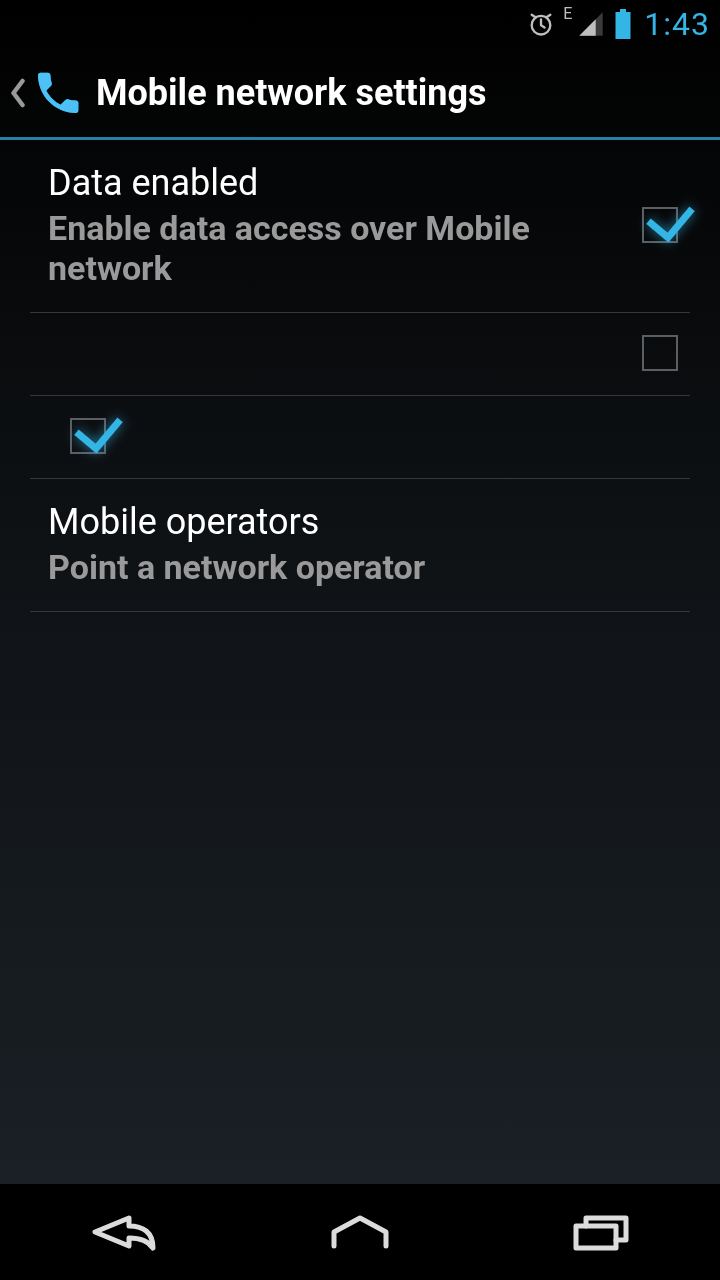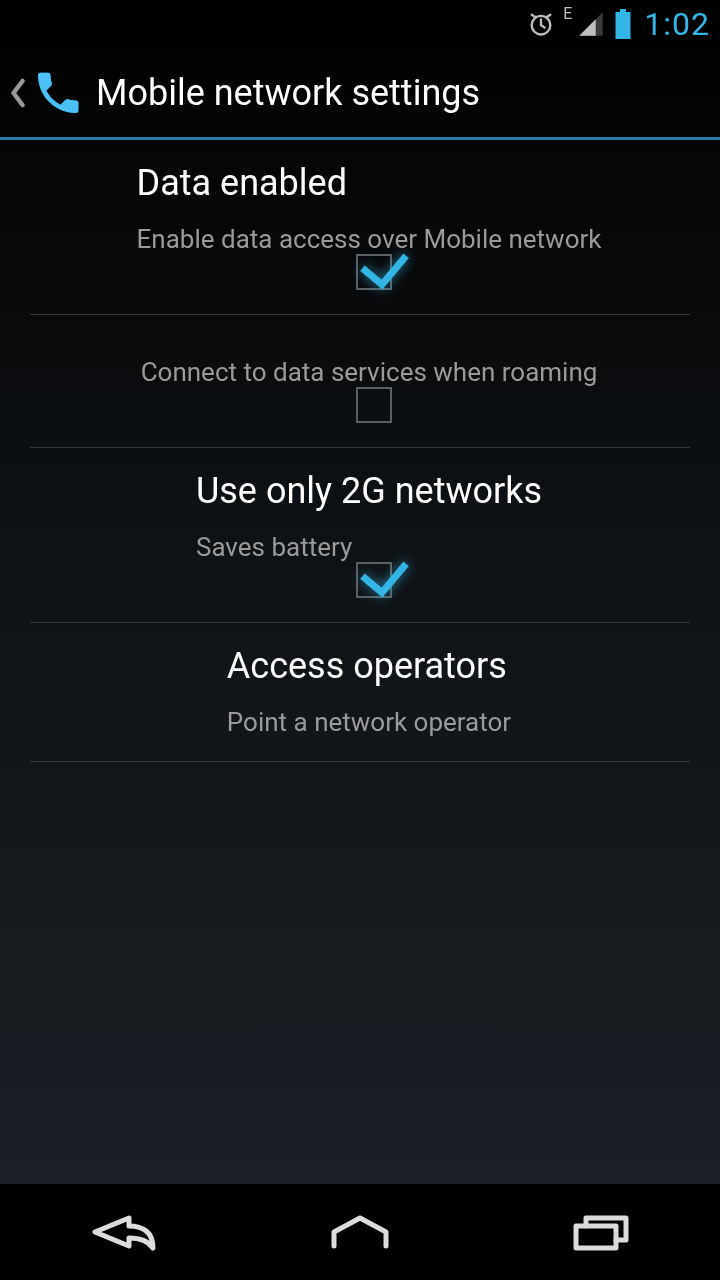--- a/index.html
+++ b/index.html
@@ -64,49 +64,49 @@
   .action-bar .app-icon {
     width: 56px;
     height: 56px;
     margin: 0 10px 0 2px;
     display: flex;
     align-items: center;
     justify-content: center;
   }
   .action-bar .title {
     font-size: 36px;
-    font-weight: 400;
+    font-weight: 700;
     color: #ffffff;
   }
 
   
   .list {
     flex: 1;
     padding: 0 30px;
   }
   .row {
     display: flex;
     align-items: center;
     padding: 22px 0 24px 18px;
     border-bottom: 1px solid #33383c;
-    flex-direction: column;
   }
   .row .texts {
     flex: 1;
     min-width: 0;
   }
   .row .title {
     font-size: 36px;
     color: #ffffff;
     font-weight: 400;
   }
   .row .summary {
-    font-size: 26px;
+    font-size: 34px;
     color: #9a9a9a;
-    margin-top: 20px;
+    margin-top: 4px;
+    font-weight: bold;
   }
   .row .control {
     width: 60px;
     display: flex;
     align-items: center;
     justify-content: center;
     margin-left: 10px;
   }
   .checkbox {
     width: 36px;
@@ -163,21 +163,21 @@
         <path d="M2 22 L22 2 L22 22 Z" fill="#3a3a3a"></path>
         <path d="M2 22 L16 8 L16 22 Z" fill="#bfbfbf"></path>
       </svg>
     </span>
     <span>
       <svg width="18" height="30" viewBox="0 0 12 20">
         <rect x="4" y="0" width="4" height="2" fill="#33b5e5"></rect>
         <rect x="1" y="2" width="10" height="18" fill="#33b5e5"></rect>
       </svg>
     </span>
-    <span class="clock">1:02</span>
+    <span class="clock">1:43</span>
   </div>
 
   <div class="action-bar">
     <span class="back-caret">
       <svg width="16" height="30" viewBox="0 0 10 20">
         <path d="M8 2 L2 10 L8 18" stroke="#999" stroke-width="3" fill="none" stroke-linecap="round" stroke-linejoin="round"></path>
       </svg>
     </span>
     <span class="app-icon">
       <svg width="52" height="52" viewBox="0 0 24 24">
@@ -201,41 +201,36 @@
         <div class="title">Data enabled</div>
         <div class="summary">Enable data access over Mobile network</div>
       </div>
       <div class="control">
         <div class="checkbox checked"></div>
       </div>
     </div>
 
     <div class="row">
       <div class="texts">
-        <div class="summary">Connect to data services when roaming</div>
       </div>
       <div class="control">
         <div class="checkbox"></div>
       </div>
     </div>
 
 
     <div class="row">
-      <div class="texts">
-        <div class="title">Use only 2G networks</div>
-        <div class="summary">Saves battery</div>
-      </div>
       <div class="control">
         <div class="checkbox checked"></div>
       </div>
     </div>
 
     <div class="row">
       <div class="texts">
-        <div class="title">Access operators</div>
+        <div class="title">Mobile operators</div>
         <div class="summary">Point a network operator</div>
       </div>
     </div>
 
   </div>
 
   <div class="nav-bar">
     <div class="nav-btn">
       <svg width="90" height="44" viewBox="0 0 90 44">
         <path d="M54 8 L20 22 L54 36 L54 28 C66 28 74 32 78 38 C78 22 68 16 54 16 Z"></path>

